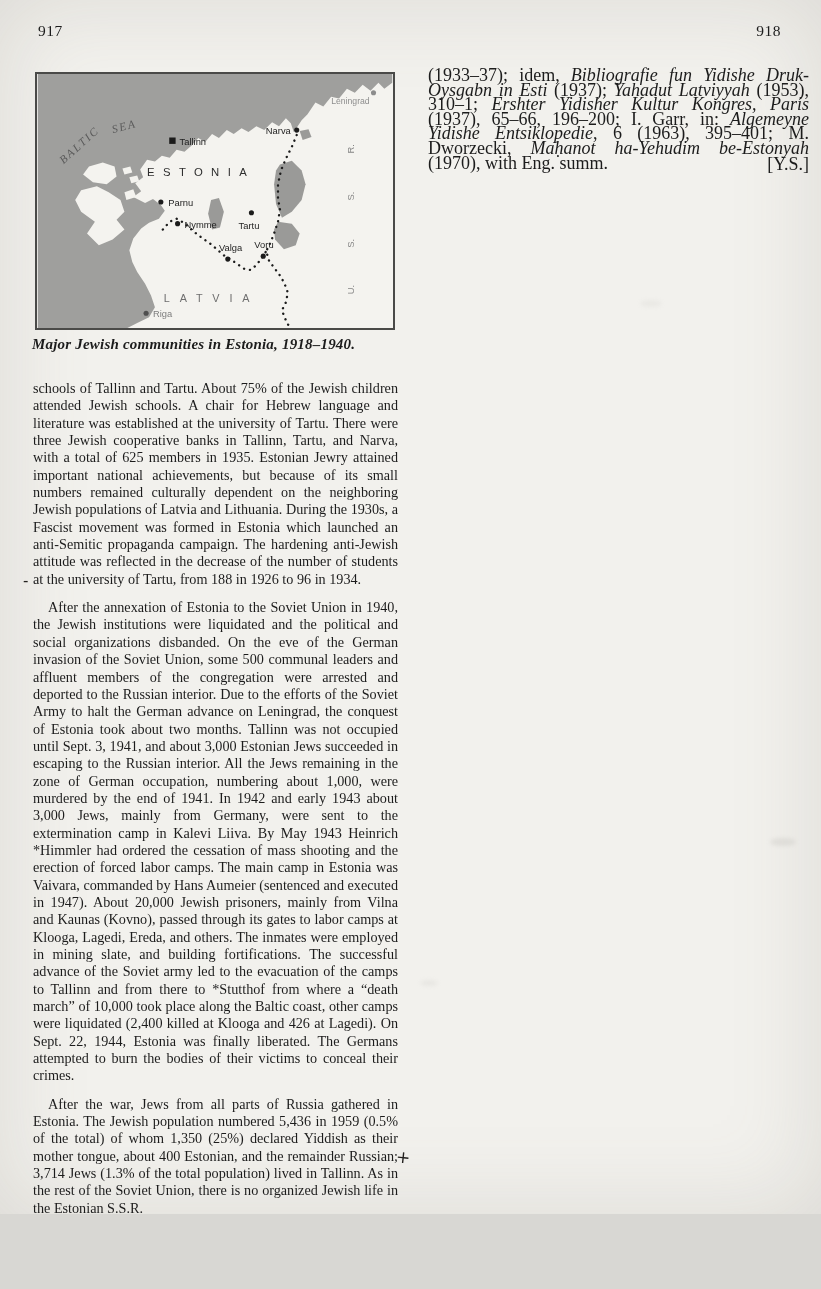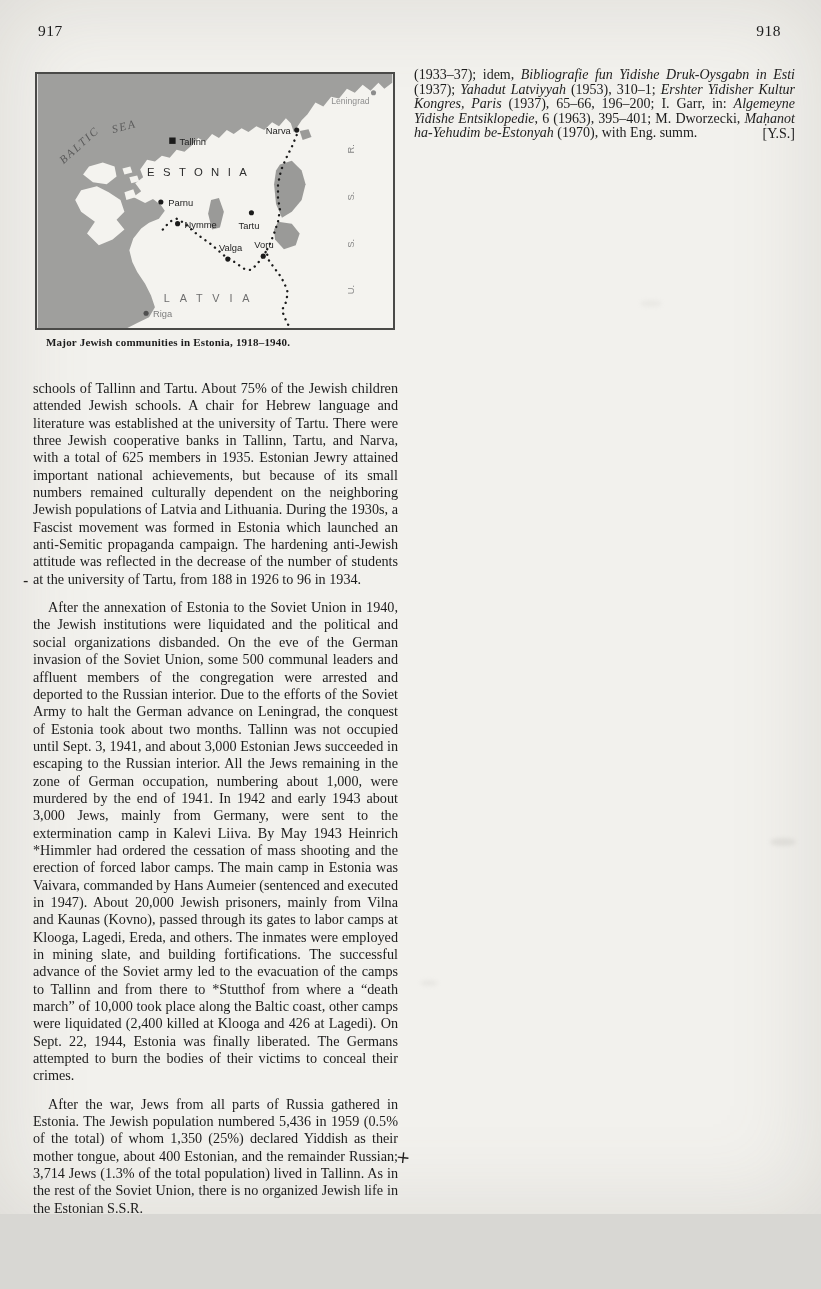--- a/index.html
+++ b/index.html
@@ -20,34 +20,34 @@
     position:absolute; top:0; left:0; width:100%; text-align:center;
     font-size:15.5px; font-weight:700; letter-spacing:1.2px;
   }
   
   .map-frame {
     position:absolute; left:35px; top:72px; width:360px; height:258px;
     border:2px solid #4a4a48; background:#f4f3ef;
   }
   .map-frame svg { display:block; }
   .map-caption {
-    position:absolute; left:46px; top:336px; width:380px;
-    font-size:11px; font-weight:700; letter-spacing:.2px;
+    position:absolute; left:32px; top:336px; width:380px;
+    font-size:15px; font-weight:700; letter-spacing:.2px;font-style:italic;
   }
   
   .col-left {
     position:absolute; left:33px; top:380px; width:365px;
     font-size:14.2px; line-height:17.35px; text-align:justify;font-family:Liberation Serif, serif;
   }
   .col-left p.indent { text-indent:15px;margin-top:11px; }
   .col-left p.biblio { font-size:12.8px; line-height:16px; text-indent:12px; margin-top:3px; }
   .col-left p.biblio b { font-size:12.6px; }
   .col-right {
-    position:absolute; left:414px; top:68px; width:381px;
-    font-size:14px; line-height:14.6px; text-align:justify; position:absolute;
+    position:absolute; left:428px; top:68px; width:381px;
+    font-size:18px; line-height:14.6px; text-align:justify; position:absolute;
   }
   .col-right .sig { position:absolute; right:0; bottom:-1px; font-style:normal;padding-left:36px; }
   i { font-style:italic; }
   
   .hand {
     font-family:"DejaVu Sans",sans-serif; color:#23211f;
   }
   .margin-dash { position:absolute; left:23px; top:572px; font-size:15px; }
   .super-plus {
     position:absolute; left:396px; top:1147px; font-size:17px;

